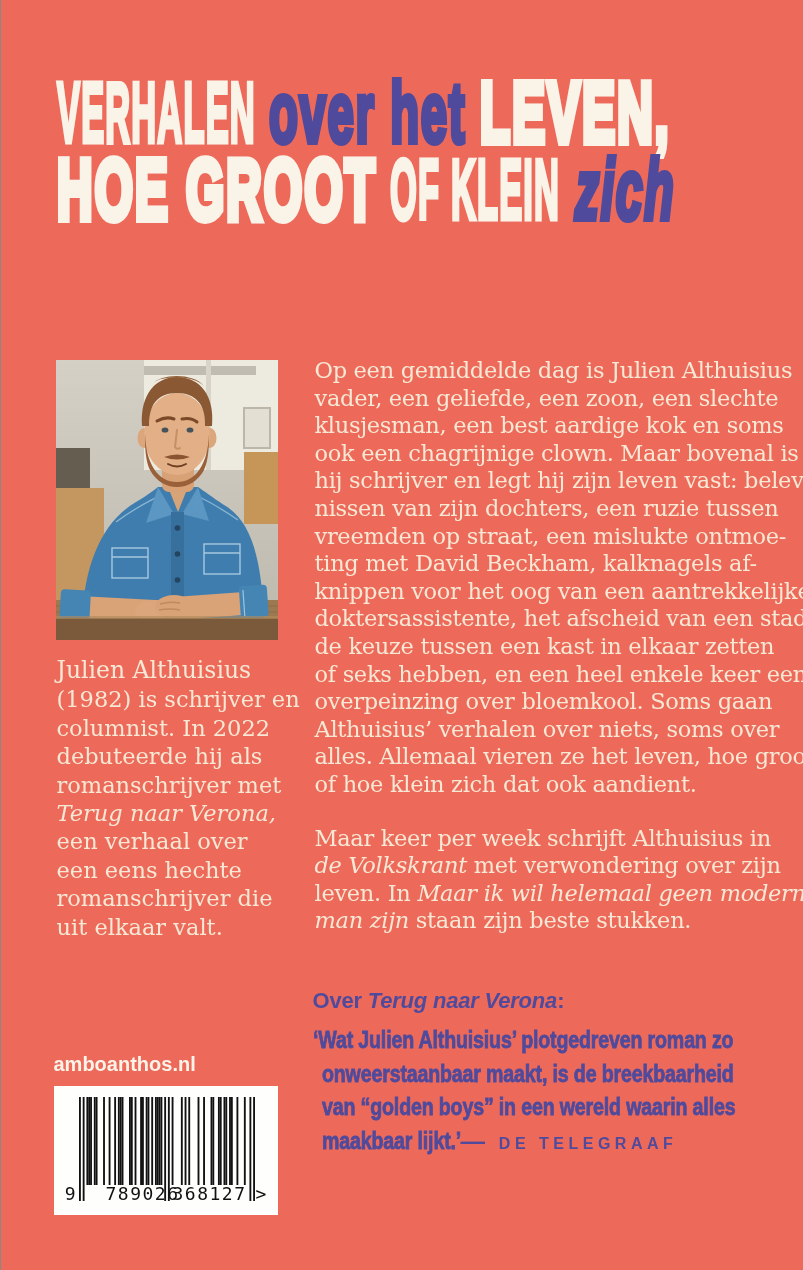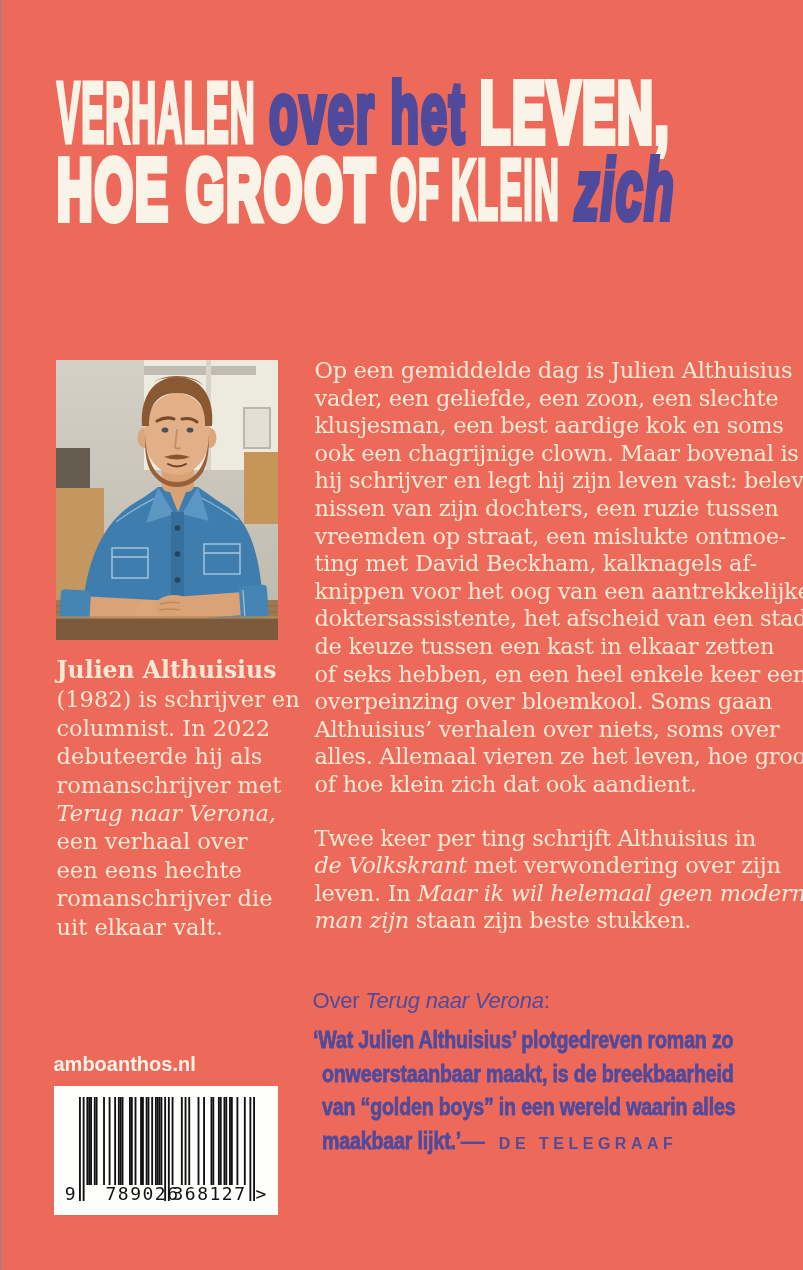--- a/index.html
+++ b/index.html
@@ -20,31 +20,31 @@
   .hl-line span{display:inline-block; vertical-align:top;}
   .run-hlCondWhite{--sx:.40; color:var(--white); -webkit-text-stroke:5px currentColor; letter-spacing:3px;}
   .run-hlFatWhite {--sx:.57; color:var(--white); -webkit-text-stroke:8px currentColor; letter-spacing:4px;}
   .run-hlPurple   {--sx:.55; color:var(--purple); -webkit-text-stroke:6px currentColor; letter-spacing:3px;}
   .run-hlPurpleItal{--sx:.56; color:var(--purple); -webkit-text-stroke:6px currentColor; letter-spacing:3px; font-style:italic;}
   
   .photo{position:absolute; left:55px; top:360px; width:222px; height:280px;}
   
   .bio{position:absolute; left:56px; top:656px; width:260px;
        color:var(--cream); font-size:22.5px; line-height:28.4px; white-space:nowrap;}
-  .bio-name{font-weight:bold; font-size:23.5px; margin-bottom:1px;}
+  .bio-name{font-weight:normal; font-size:23.5px; margin-bottom:1px;}
   
   .body-col{position:absolute; left:314px; top:357px; width:470px;
        color:var(--cream); font-size:22.5px; line-height:27.6px;
        letter-spacing:-0.3px; white-space:nowrap;}
   .para2{margin-top:26px;}
   .run-ital{font-style:italic;}
   
   .review{position:absolute; left:312px; top:988px; width:470px;
        font-family:"Liberation Sans", sans-serif; color:var(--purple); white-space:nowrap;}
-  .review-intro{font-size:22px; font-weight:normal; letter-spacing:-0.2px;}
+  .review-intro{font-size:22px; font-weight:bold; letter-spacing:-0.2px;}
   .run-introItal{font-style:italic;}
   .review-quote{margin-top:9px; font-size:24.5px; line-height:33.5px;
        font-weight:bold; letter-spacing:-0.2px;}
   .review-quote span{display:inline-block; vertical-align:baseline;}
   .run-quote,.run-quoteInd{--sx:.80; -webkit-text-stroke:0.8px currentColor;}
   .run-quoteInd{margin-left:9px;}
   .run-dash{font-weight:bold;}
   .run-attrib{font-size:16px; letter-spacing:4.5px; font-weight:bold;margin-left:14px;}
   
   .site{position:absolute; left:53px; top:1053px; width:224px; 
@@ -143,21 +143,21 @@
     <rect x="0" y="256" width="222" height="3" fill="#B08A5C" opacity="0.65"></rect>
   </svg>
 
   <div class="bio">
     <div class="bio-name">Julien Althuisius</div>
     <div><span>(1982) is schrijver en</span><br><span>columnist. In 2022</span><br><span>debuteerde hij als</span><br><span>romanschrijver met</span><br><span class="run-ital">Terug naar Verona,</span><br><span>een verhaal over</span><br><span>een eens hechte</span><br><span>romanschrijver die</span><br><span>uit elkaar valt.</span></div>
   </div>
 
   <div class="body-col">
     <div class="para1"><span>Op een gemiddelde dag is Julien Althuisius</span><br><span>vader, een geliefde, een zoon, een slechte</span><br><span>klusjesman, een best aardige kok en soms</span><br><span>ook een chagrijnige clown. Maar bovenal is</span><br><span>hij schrijver en legt hij zijn leven vast: beleve-</span><br><span>nissen van zijn dochters, een ruzie tussen</span><br><span>vreemden  op straat, een mislukte ontmoe-</span><br><span>ting met David Beckham, kalknagels af-</span><br><span>knippen voor het oog van een aantrekkelijke</span><br><span>doktersassistente, het afscheid van een stad,</span><br><span>de keuze tussen een kast in elkaar zetten</span><br><span>of seks hebben, en een heel enkele keer een</span><br><span>overpeinzing over bloemkool. Soms gaan</span><br><span>Althuisius’ verhalen over niets, soms over</span><br><span>alles. Allemaal vieren ze het leven, hoe groot</span><br><span>of hoe klein zich dat ook aandient.</span></div>
-    <div class="para2"><span>Twee keer per ting schrijft Althuisius in</span><br><span class="run-ital">de Volkskrant</span><span> met verwondering over zijn</span><br><span>leven. In </span><span class="run-ital">Maar ik wil helemaal geen moderne</span><br><span class="run-ital">man zijn</span><span> staan zijn beste stukken.</span></div>
+    <div class="para2"><span>Maar keer per week schrijft Althuisius in</span><br><span class="run-ital">de Volkskrant</span><span> met verwondering over zijn</span><br><span>leven. In </span><span class="run-ital">Maar ik wil helemaal geen moderne</span><br><span class="run-ital">man zijn</span><span> staan zijn beste stukken.</span></div>
   </div>
 
   <div class="review">
     <div class="review-intro"><span>Over </span><span class="run-introItal">Terug naar Verona</span><span>:</span></div>
     <div class="review-quote"><span class="run-quote" style="transform-origin: 0px 50%; transform: scaleX(0.8); margin-right: -105.2px;">‘Wat Julien Althuisius’ plotgedreven roman zo</span><br><span class="run-quoteInd" style="transform-origin: 0px 50%; transform: scaleX(0.8); margin-right: -103px;">onweerstaanbaar maakt, is de breekbaarheid</span><br><span class="run-quoteInd" style="transform-origin: 0px 50%; transform: scaleX(0.8); margin-right: -103.4px;">van “golden boys” in een wereld waarin alles</span><br><span class="run-quoteInd" style="transform-origin: 0px 50%; transform: scaleX(0.8); margin-right: -34.8px;">maakbaar lijkt.’ </span><span class="run-dash">— </span><span class="run-attrib">DE TELEGRAAF</span></div>
   </div>
 
   <div class="site">amboanthos.nl</div>
 
   <div class="barcode-box">

